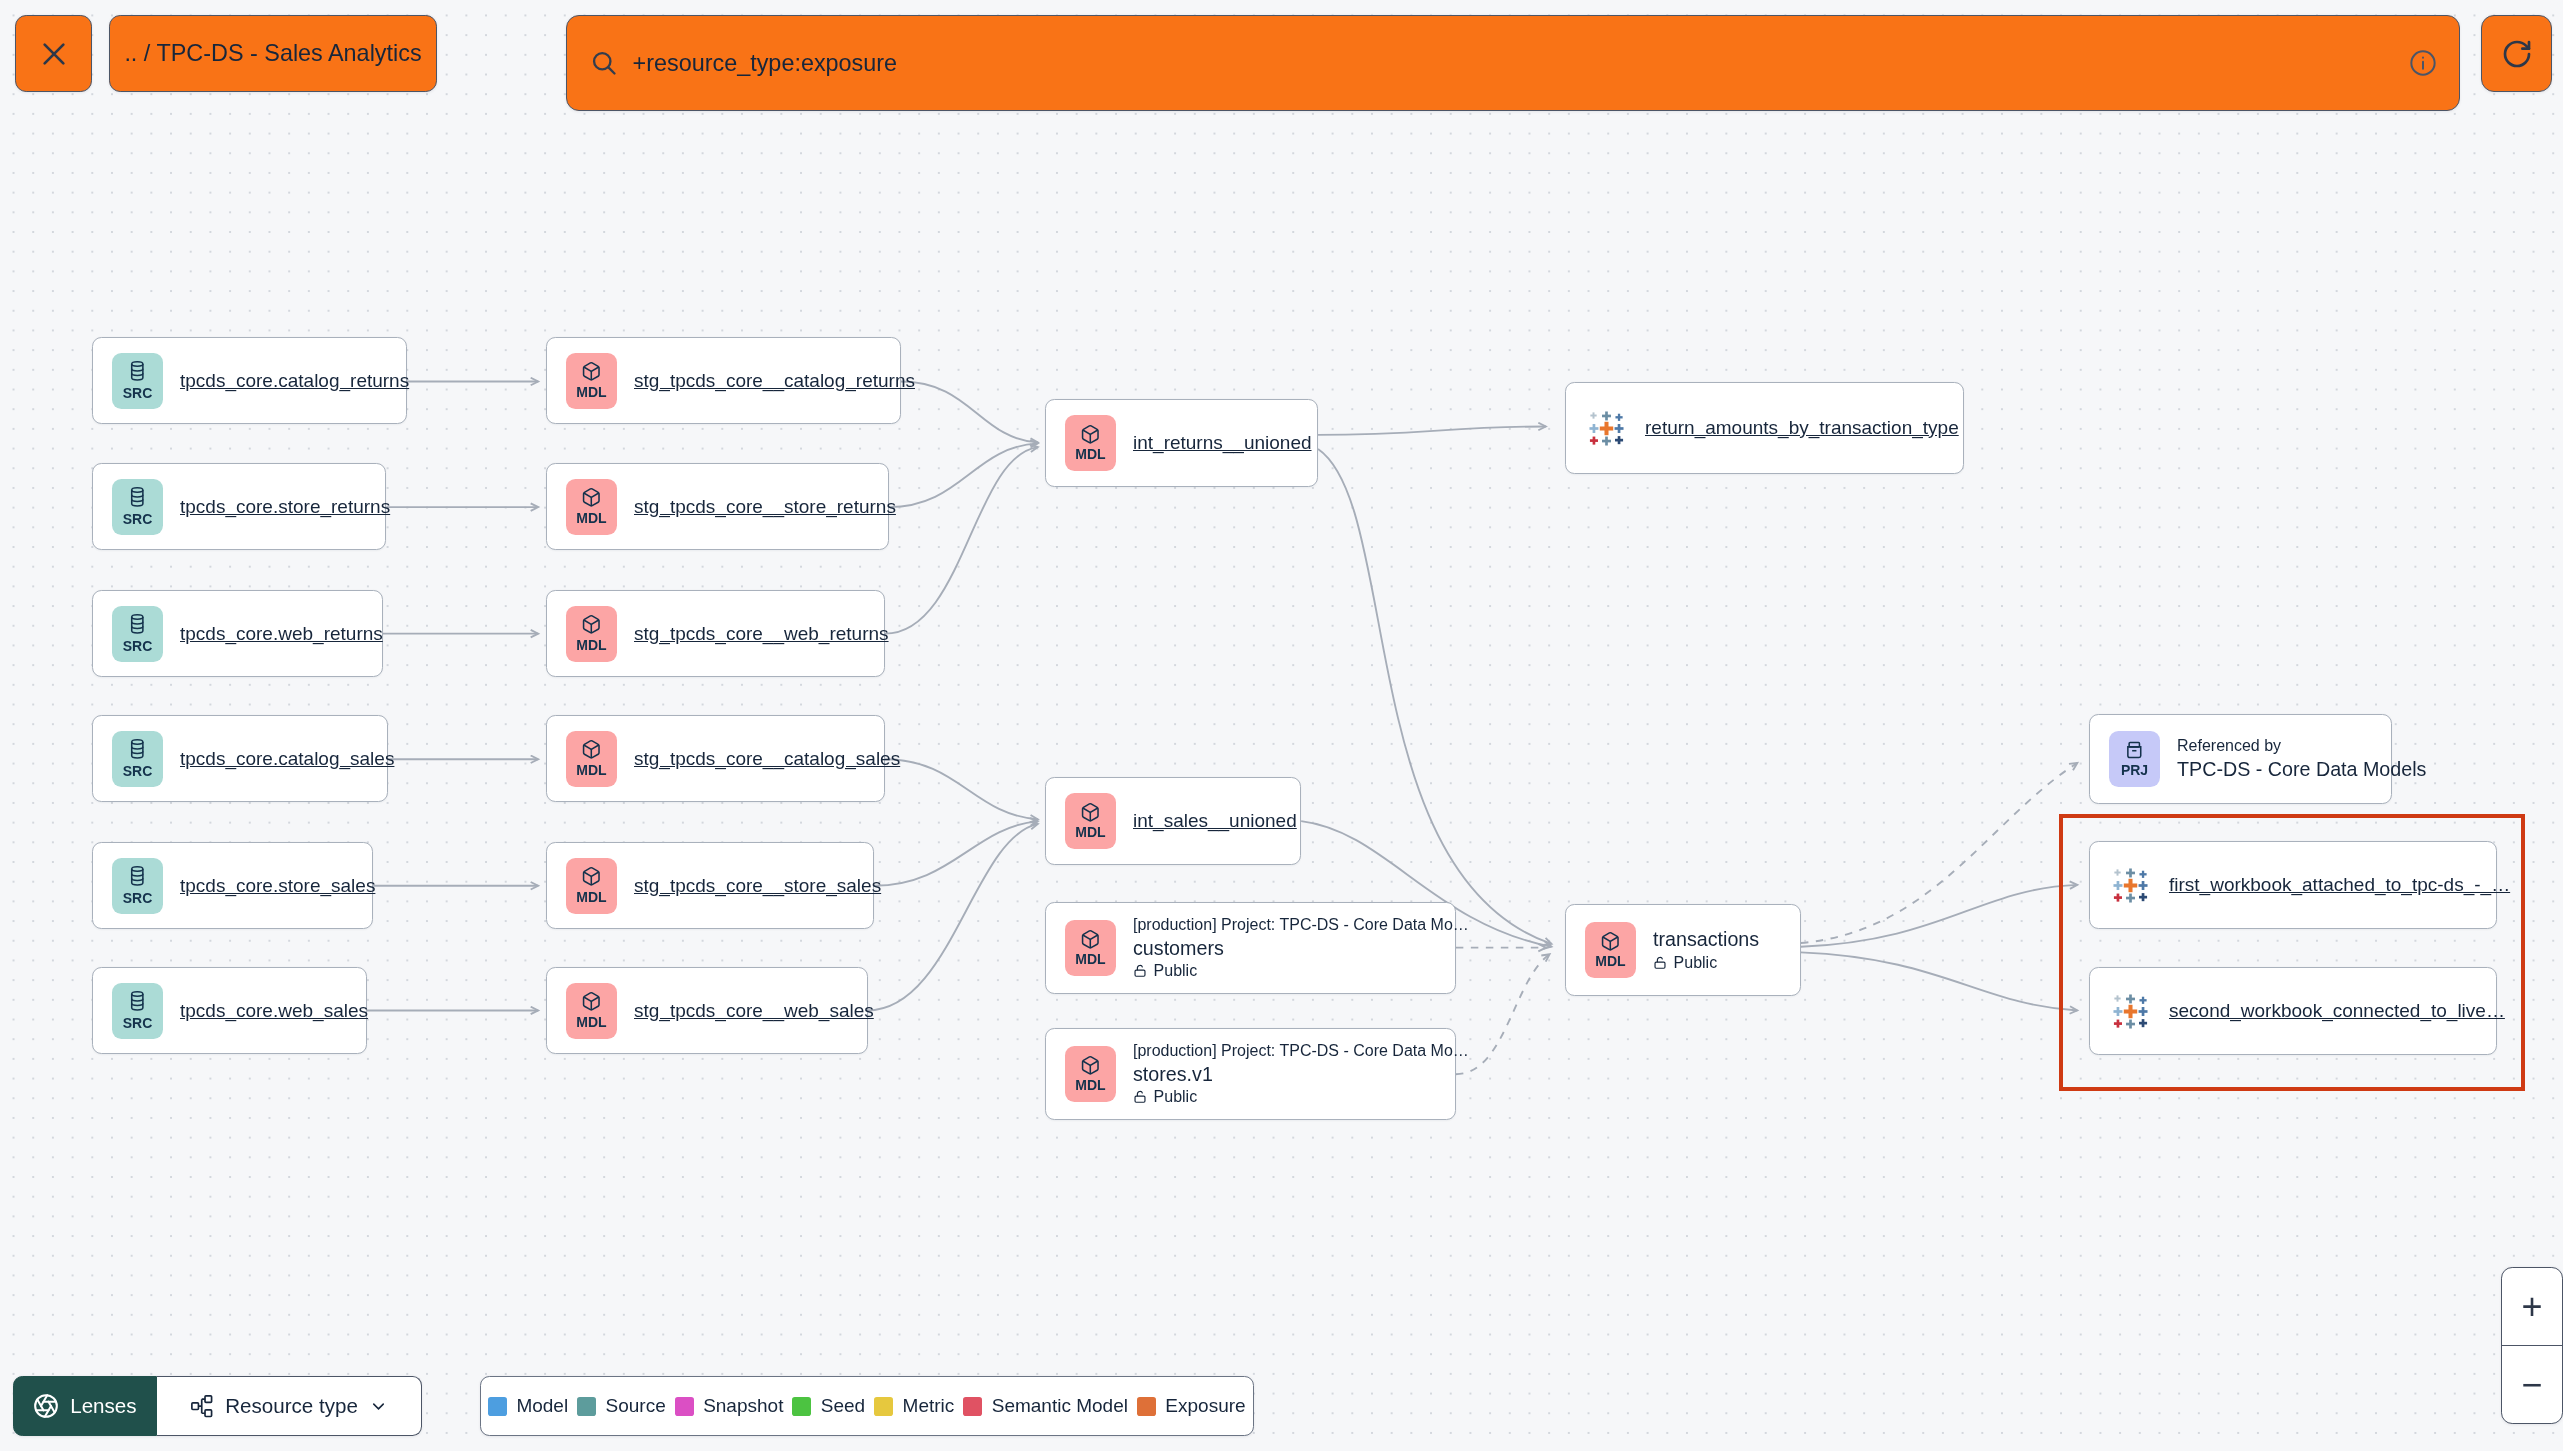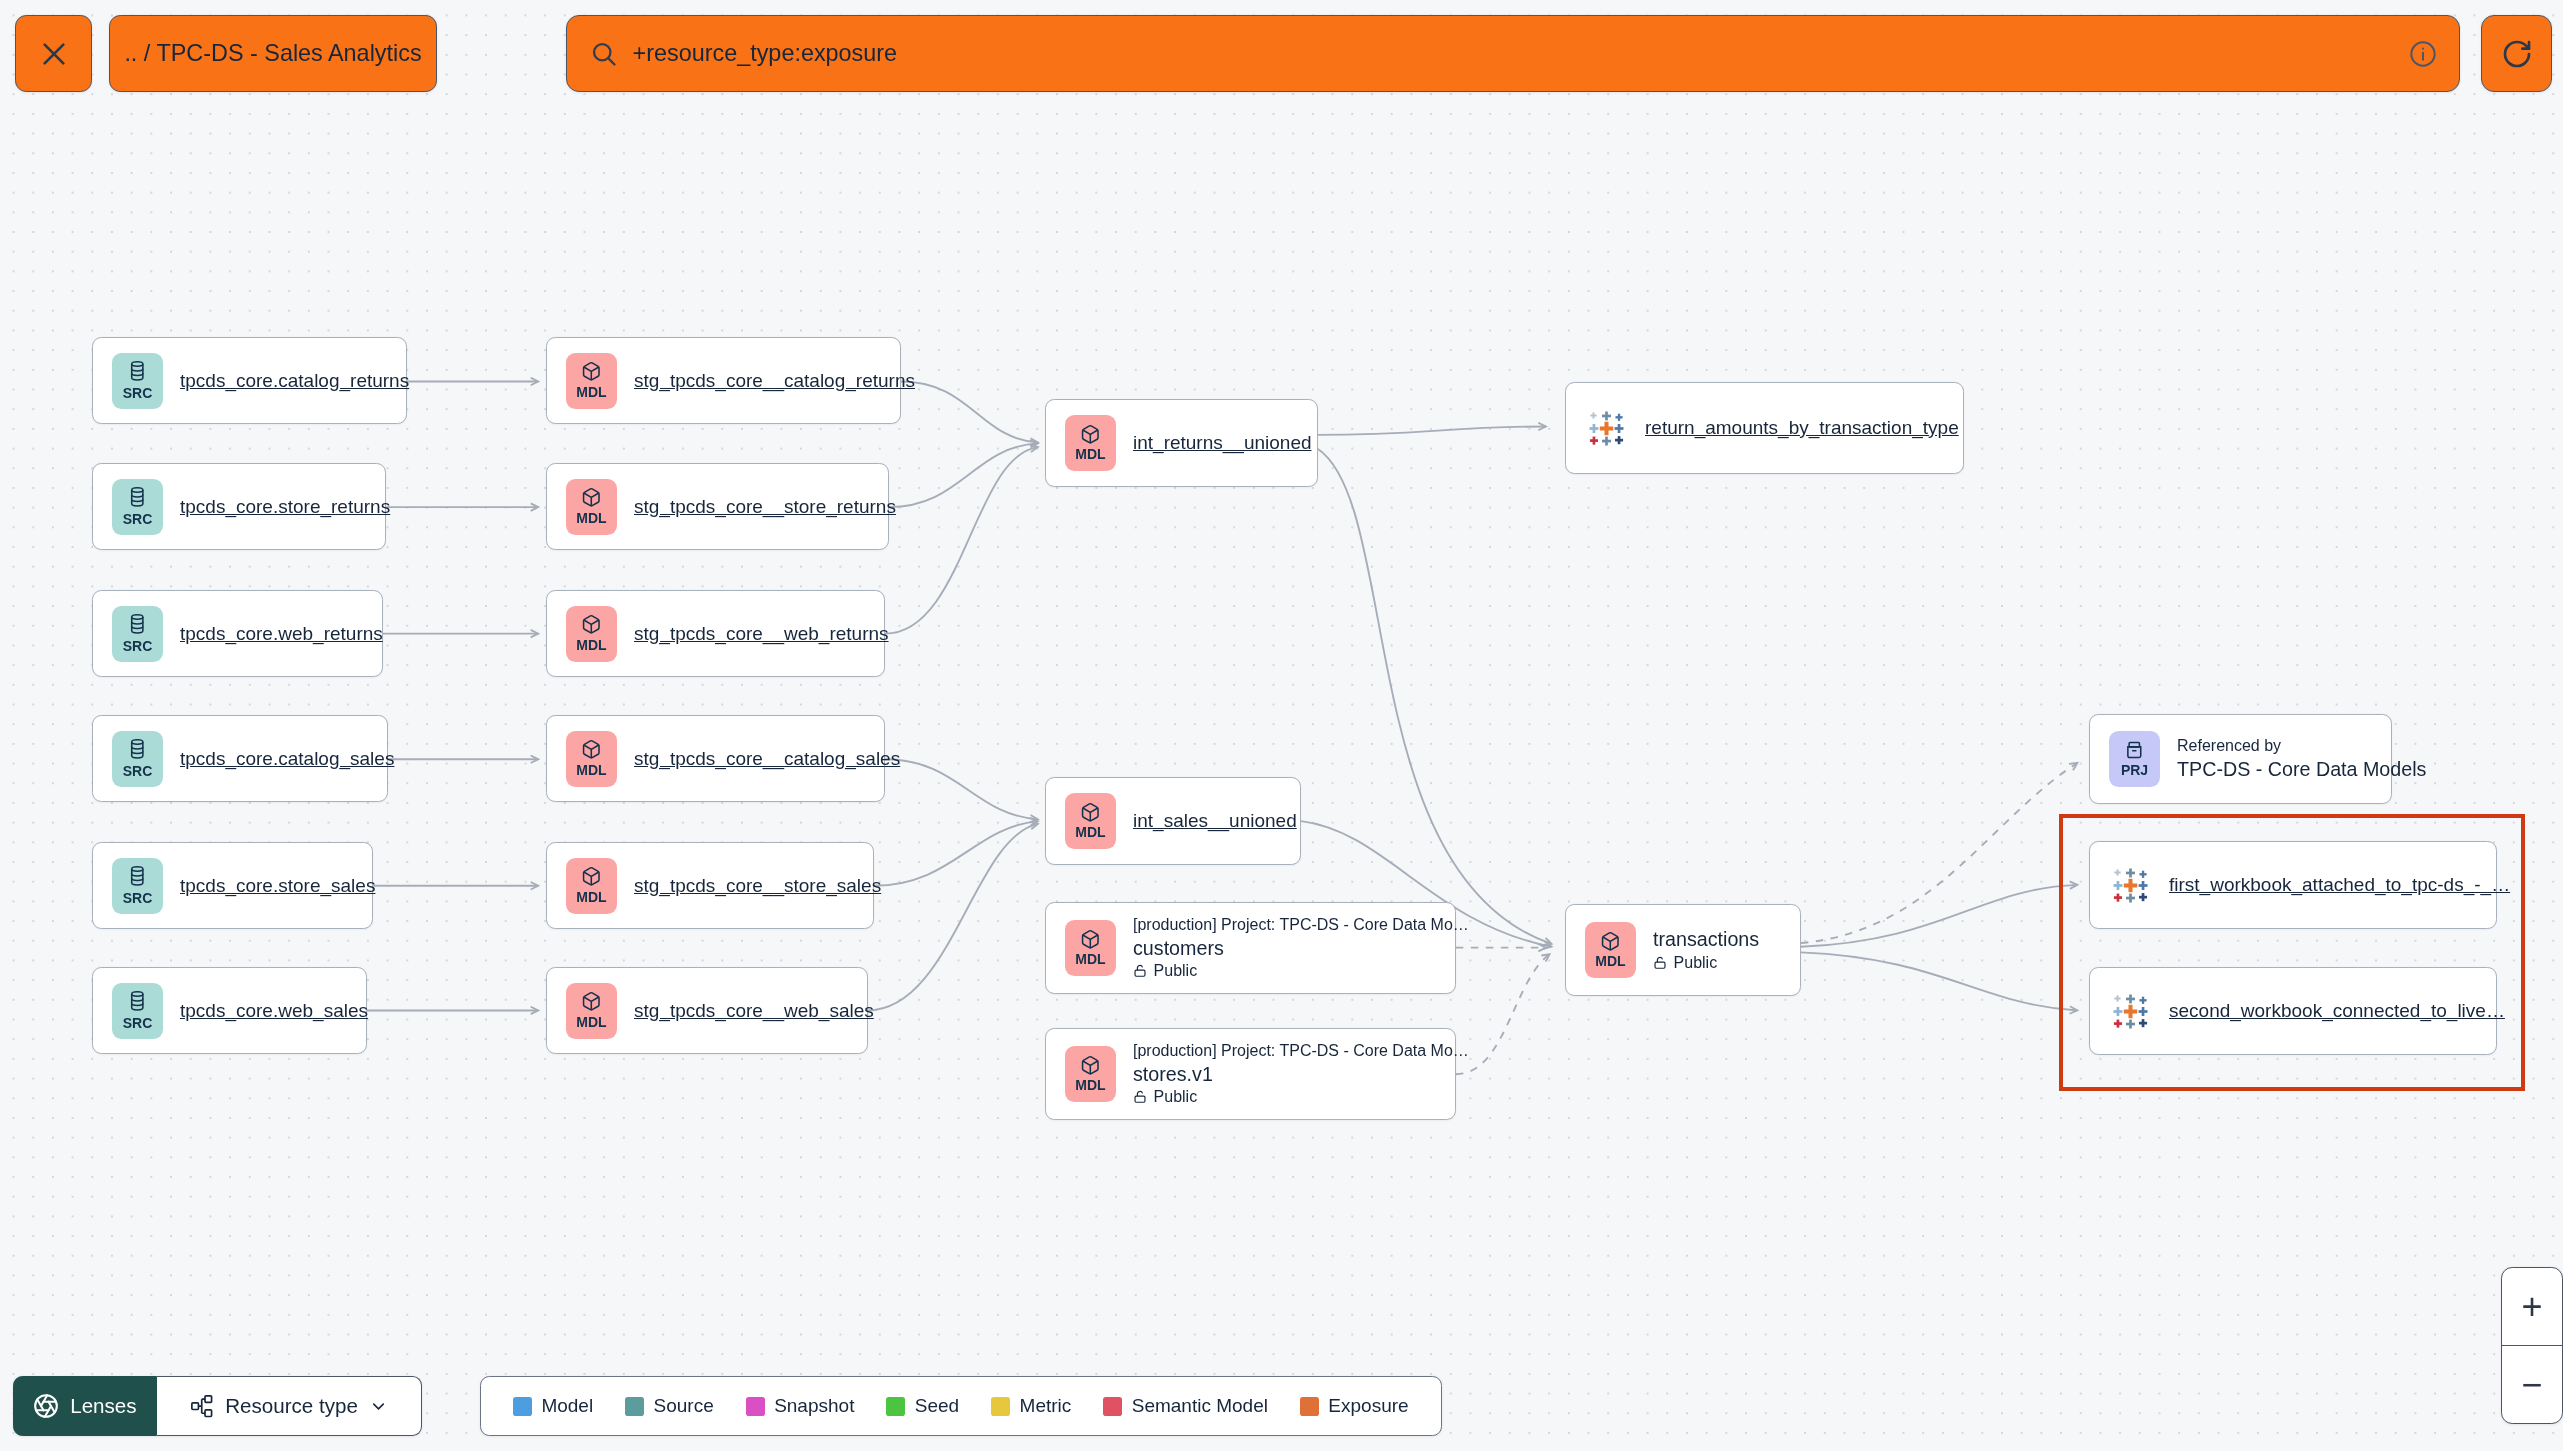--- a/index.html
+++ b/index.html
@@ -21,21 +21,21 @@
   .edges path.dashed { stroke-dasharray:8 8; }
 
   
   .ctl {
     position:absolute; background:#f97316; border:1.9px solid #4C5566;
     border-radius:11.2px; display:flex; align-items:center;
     box-shadow:0 0.9px 2.8px rgba(20,30,50,.08);
   }
   .btn-close { left:15px; top:15px; width:77px; height:77px; justify-content:center; cursor:pointer; }
   .breadcrumb-box { left:109px; top:15px; width:328px; height:77px; justify-content:center; font-size:23.4px; }
-  .search-box { left:566px; top:15px; width:1894px; height:77px; border-radius:13px; padding:0 22.5px; gap:15px; }
+  .search-box { left:566px; top:15px; width:1894px; height:96px; border-radius:13px; padding:0 22.5px; gap:15px; }
   .search-box input {
     flex:1; border:none; outline:none; font-family:"Liberation Sans",sans-serif;
     font-size:23.4px; color:#17263B; background:transparent;
   }
   .btn-refresh { left:2481px; top:15px; width:71px; height:77px; border-radius:13px; justify-content:center; cursor:pointer; }
 
   
   .node {
     position:absolute; background:#fff; border:1.5px solid #A9B1BC; border-radius:9.4px;
     display:flex; align-items:center; gap:17px; padding:0 19px;
@@ -72,23 +72,23 @@
     display:flex; align-items:center; gap:11.2px; padding:0 19px;
     background:#20504B; color:#fff; font-size:20.6px;
     border:1.9px solid #20504B; border-radius:9.4px 0 0 9.4px; cursor:pointer;
   }
   .resource-btn {
     display:flex; align-items:center; gap:11.2px; padding:0 33px;
     background:#fff; border:1.9px solid #4C5566; border-left:none;
     border-radius:0 9.4px 9.4px 0; font-size:20.6px; cursor:pointer;
   }
   .legend-box {
-    position:absolute; left:480px; top:1376px; height:60px; padding:0 32px;
+    position:absolute; left:480px; top:1376px; height:60px; padding:0 7px;
     background:#fff; border:1.9px solid #6B7484; border-radius:9.4px;
-    display:flex; align-items:center; gap:32px;
+    display:flex; align-items:center; gap:9px;
     box-shadow:0 0.9px 2.8px rgba(20,30,50,.08);
   }
   .legend-item { display:flex; align-items:center; gap:9.4px; font-size:19px; white-space:nowrap; }
   .swatch { width:19px; height:19px; border-radius:2.8px; }
 
   
   .zoom-ctl {
     position:absolute; left:2501px; top:1267px; width:62px; height:157px;
     background:#fff; border:1.9px solid #4C5566; border-radius:11.2px;
     display:flex; flex-direction:column; box-shadow:0 0.9px 2.8px rgba(20,30,50,.08);

